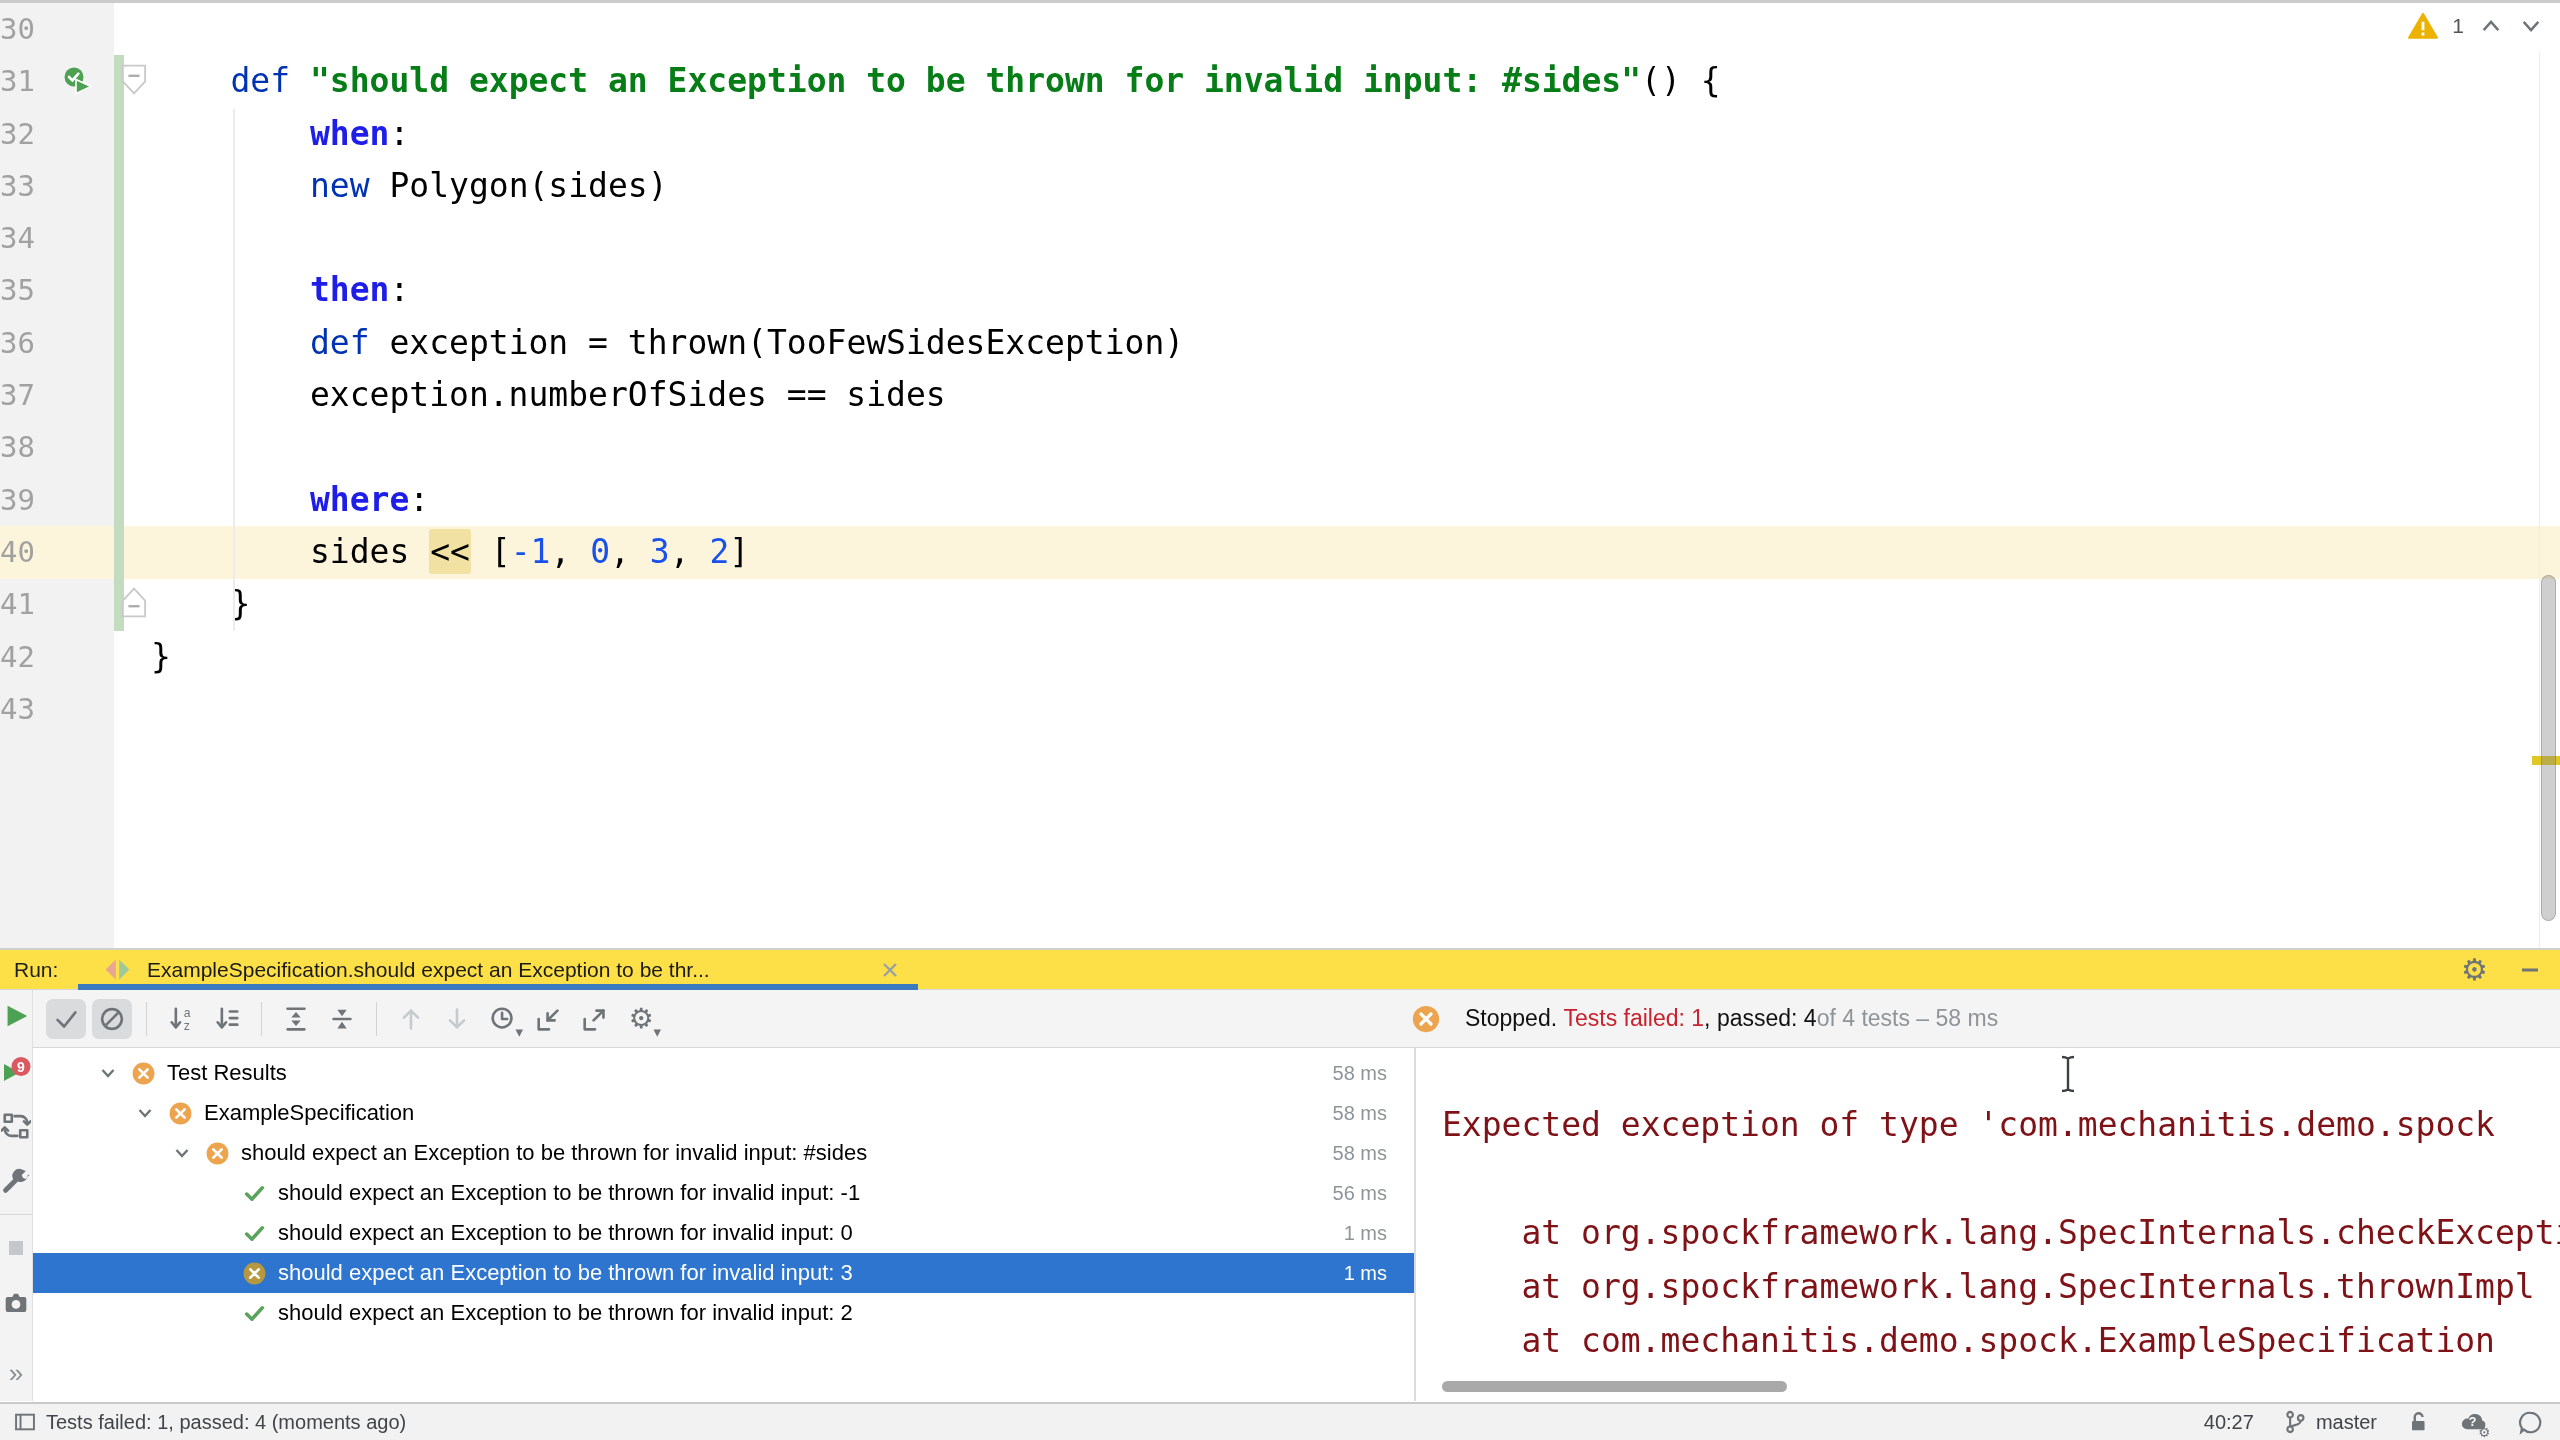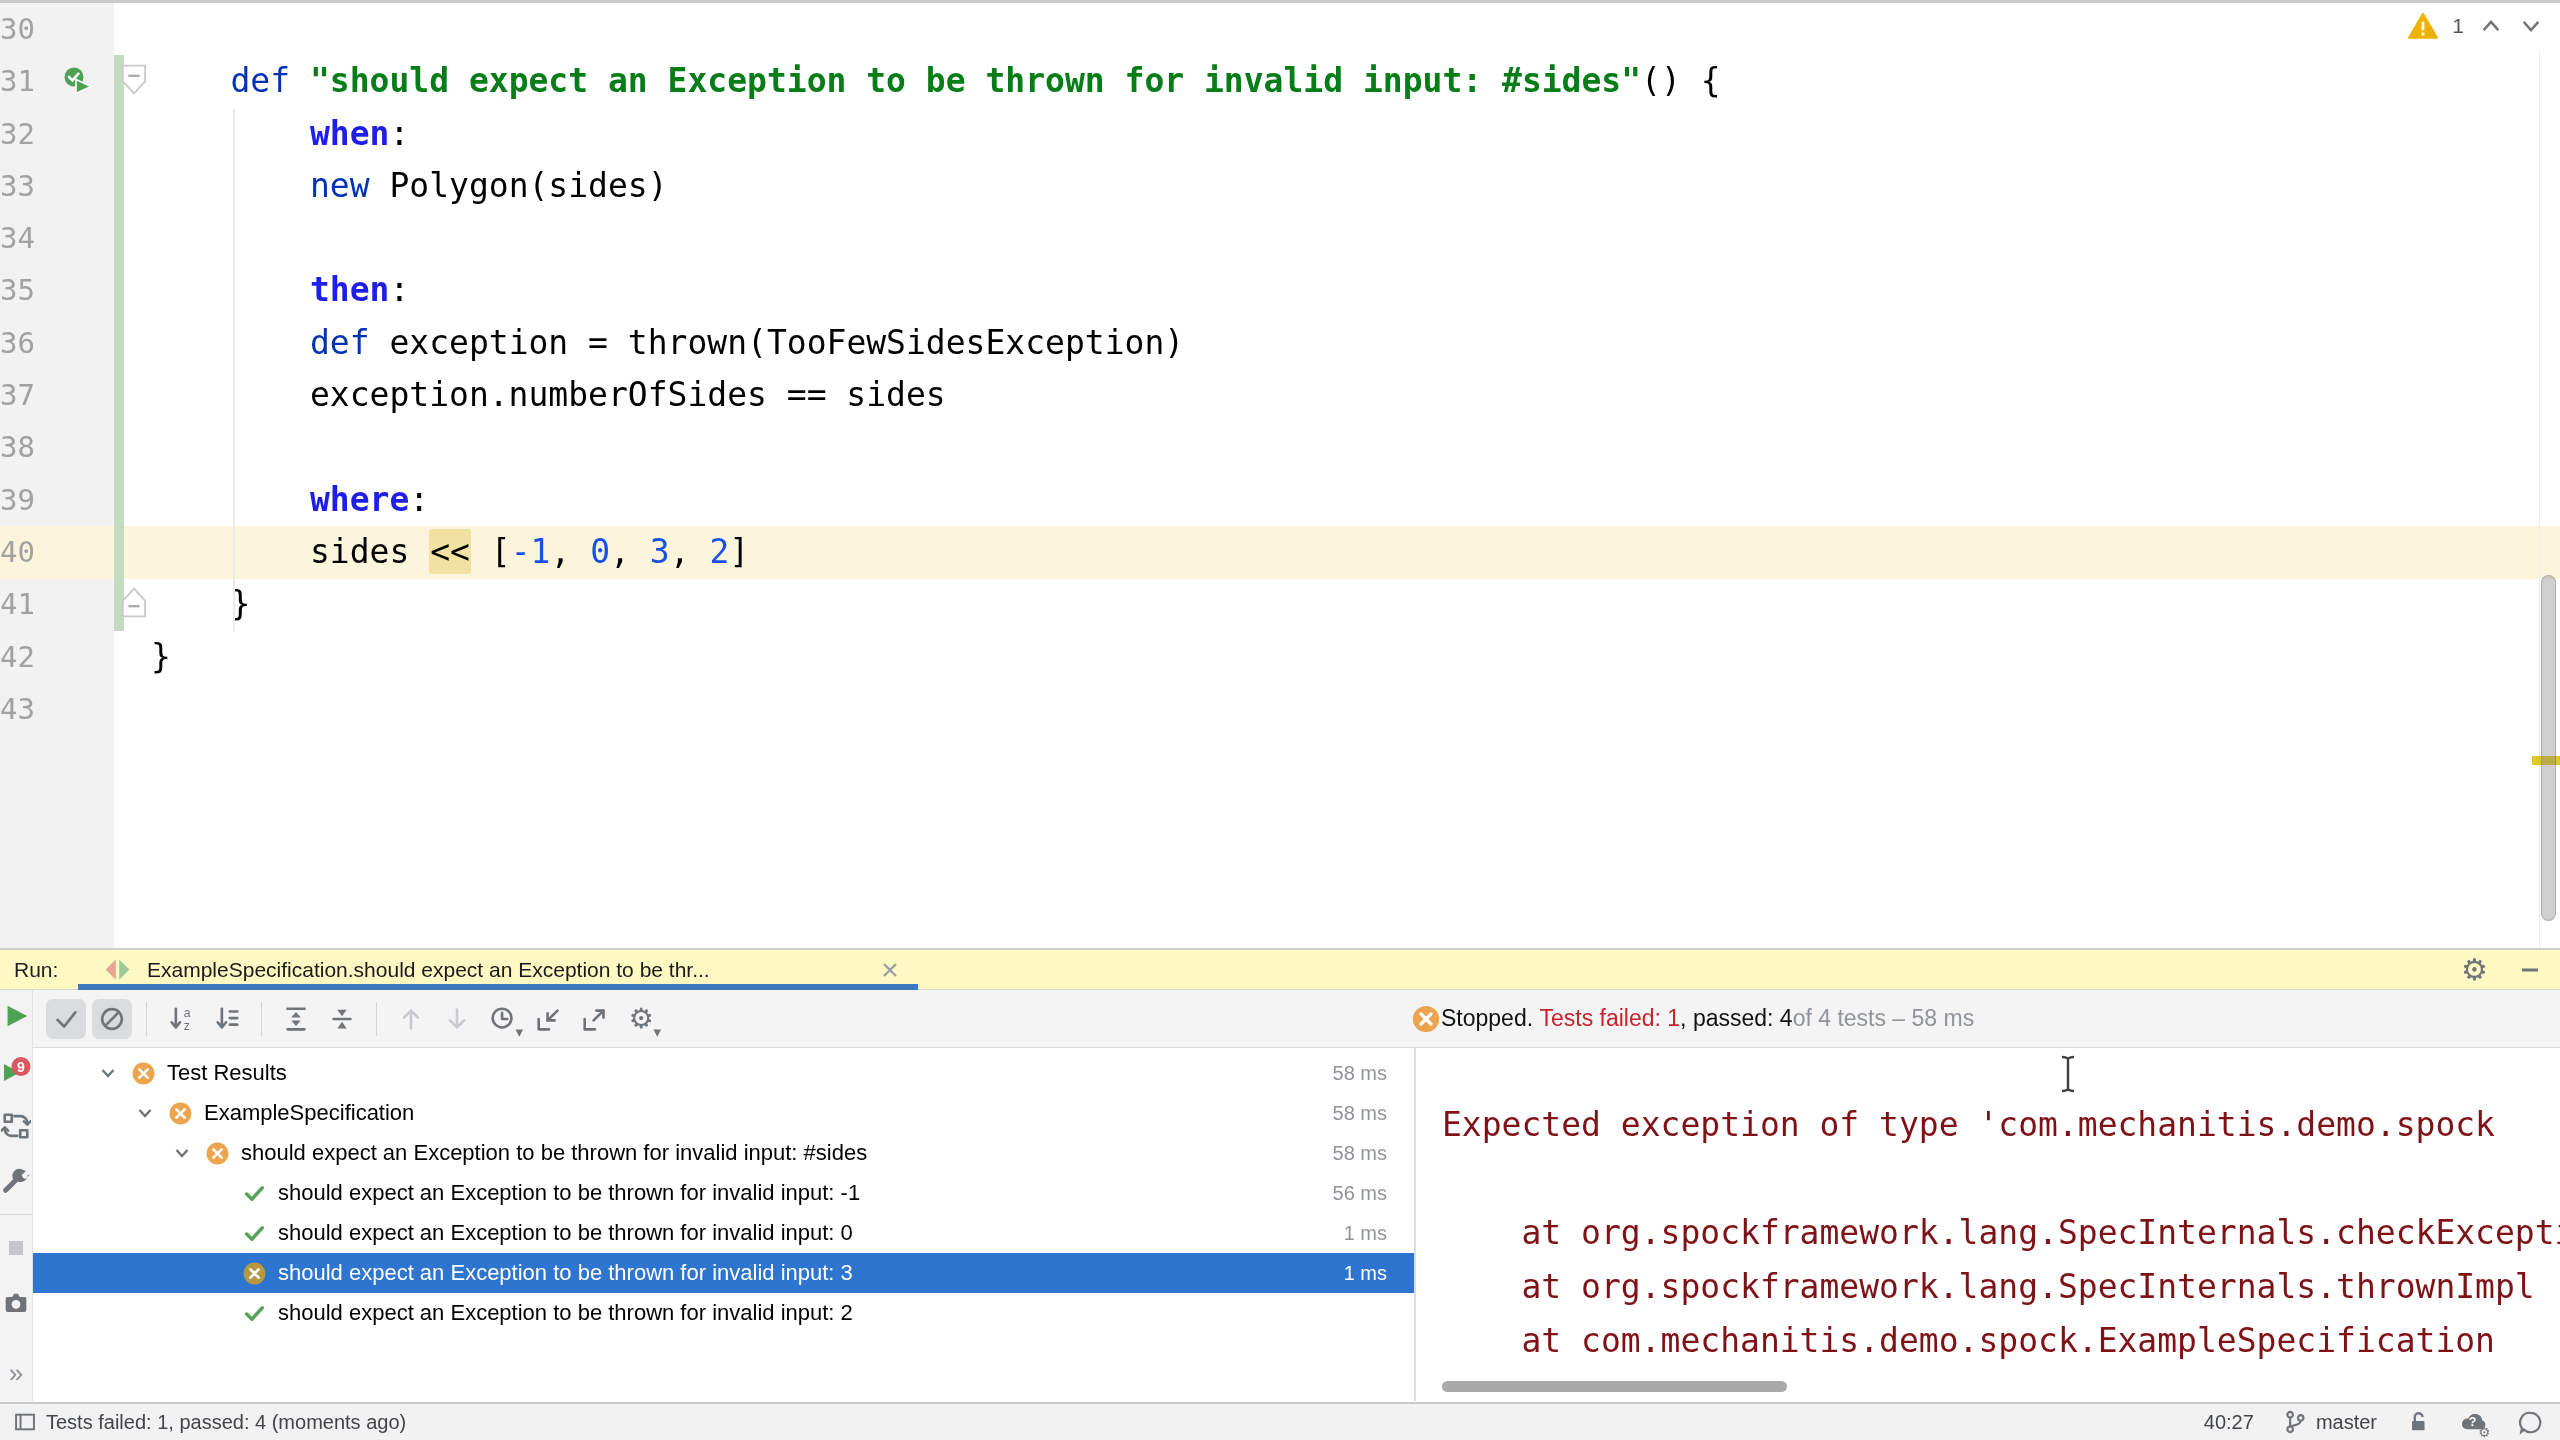--- a/index.html
+++ b/index.html
@@ -32,42 +32,42 @@
   .g-marker{position:absolute;left:121px;top:8px}
   .indent-guide{position:absolute;left:233px;top:106px;height:522px;border-left:2px solid #ECECEC}
   .insp{position:absolute;right:16px;top:8px;display:flex;align-items:center;gap:14px}
   .insp .cnt{font-size:21px;color:#555}
   .ed-track{position:absolute;right:0;top:48px;bottom:0;width:21px;border-left:1px solid #EDEDED}
   .ed-thumb{position:absolute;left:2541px;top:572px;width:15px;height:346px;background:rgba(130,130,130,.38);border:1px solid rgba(110,110,110,.35);border-radius:8px}
   .ed-mark{position:absolute;left:2532px;top:753px;width:28px;height:9px;background:var(--mark)}
 
   
   #runpanel{position:absolute;left:0;top:948px;width:2560px;height:454px;background:#fff}
-  .rp-header{height:42px;background:#fef9c3;border-top:2px solid #CFCFCF;border-bottom:1px solid #D8D8D8;display:flex;align-items:center}
+  .rp-header{height:42px;background:#fde047;border-top:2px solid #CFCFCF;border-bottom:1px solid #D8D8D8;display:flex;align-items:center}
   .rp-run{font-size:21px;color:#1F1F1F;margin-left:14px;width:52px}
   .rp-tab{position:relative;height:100%;width:840px;margin-left:12px;display:flex;align-items:center;padding:0 18px 0 26px;cursor:default}
   .rp-tab::after{content:"";position:absolute;left:0;right:0;bottom:-1px;height:6px;background:var(--accent)}
   .rp-tab .ttl{font-size:21px;color:#1A1A1A;margin-left:16px;white-space:nowrap;overflow:hidden}
   .rp-tab .cls{margin-left:auto;color:#9AA0A6}
   .rp-hright{margin-left:auto;display:flex;align-items:center;gap:30px;margin-right:18px;color:#6F7479}
   .uni{font-family:"DejaVu Sans",sans-serif}
   .gear-g{font-size:30px;line-height:30px;color:#6F7479}
   .rp-body{display:flex;height:411px}
   .rp-stripe{width:56px;background:#F3F3F3;border-right:1px solid #E0E0E0;display:flex;flex-direction:column;align-items:center;padding:10px 0 12px;gap:23px}
   .st-btn{width:32px;height:32px;display:flex;align-items:center;justify-content:center;color:#6F7479}
   .st-hr{width:32px;height:1px;background:#D6D6D6;margin:-6px 0}
   .st-more{margin-top:auto;color:#8A8F94;font-size:26px;line-height:26px}
   .rp-main{flex:1;display:flex;flex-direction:column}
   .rp-toolbar{position:relative;height:58px;background:#F4F4F4;border-bottom:1px solid #D9D9D9;display:flex;align-items:center;padding-left:10px}
   .tb-btn{position:relative;width:40px;height:40px;display:flex;align-items:center;justify-content:center;color:#6F7479;margin:0 3px;border-radius:7px}
   .tb-btn.on{background:#DADBDC}
   .tb-btn.dis{color:#C7CBCF}
   .tb-caret{position:absolute;right:0;bottom:-2px;font-size:15px;color:#6F7479;font-family:"DejaVu Sans",sans-serif}
   .tb-sep{width:1px;height:34px;background:#D3D3D3;margin:0 11px}
-  .tb-status{position:absolute;left:1378px;top:0;height:100%;display:flex;align-items:center;gap:0;font-size:23px;white-space:nowrap}
+  .tb-status{position:absolute;left:1378px;top:0;height:100%;display:flex;align-items:center;gap:24px;font-size:23px;white-space:nowrap}
   .tb-status .st-black{color:#111}
   .tb-status .st-red{color:#C7222D}
   .tb-status .st-gray{color:#8F9499}
   .rp-content{flex:1;display:flex;position:relative}
   .tree{width:1381px;padding-top:5px;overflow:hidden;background:#fff}
   .tree-row{display:flex;align-items:center;height:40px;padding-right:27px;font-size:22px;color:#000;white-space:nowrap}
   .tree-row.sel{background:var(--selection);color:#fff}
   .tree-row.sel .t-dur{color:#fff}
   .t-chev{width:34px;display:flex;justify-content:flex-start;align-items:center}
   .t-ico{width:26px;margin-right:10px;display:flex;align-items:center}

